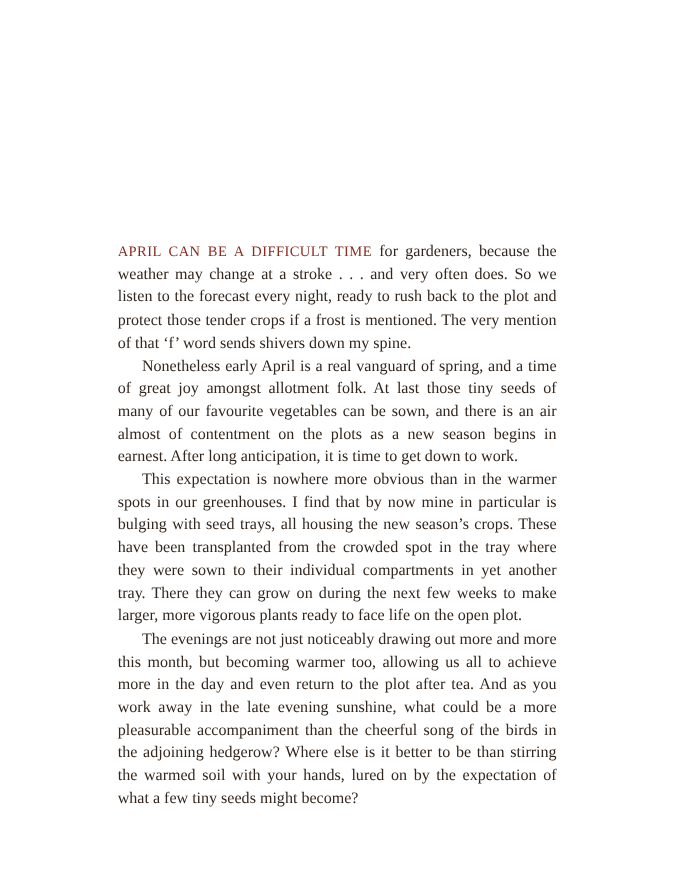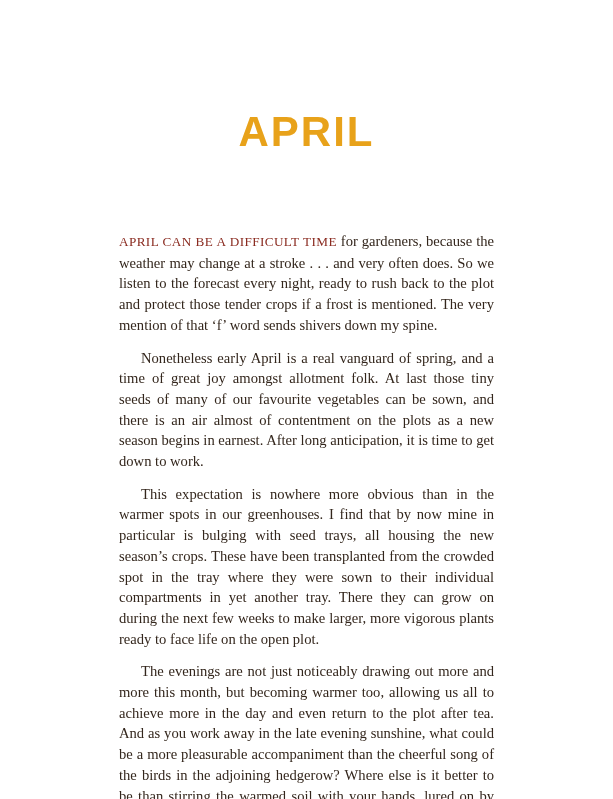--- a/index.html
+++ b/index.html
@@ -32,34 +32,33 @@
   }
   .body-text{
     position:absolute;
     top:219px; left:107px;
     width:399px;
     color:var(--body-color);
     font-size:14.6px;
     line-height:20.7px;
     text-align:justify;
   }
-  .body-text p{ margin:12px; }
+  .body-text p{ margin:0; }
   .body-text p.indent{ text-indent:22px;font-family:Liberation Serif, serif; }
   .lead-in{
     color:var(--lead-color);
     font-size:13.2px;
     letter-spacing:0.4px;
   }
 </style>
 </head>
 <body>
 
 <div class="page">
 
-  <h1 class="chapter-title">APRIL</h1>
 
   <div class="body-text">
 
     <p><span class="lead-in">APRIL CAN BE A DIFFICULT TIME</span><span> for gardeners, because the weather may change at a stroke . . . and very often does. So we listen to the forecast every night, ready to rush back to the plot and protect those tender crops if a frost is mentioned. The very mention of that ‘f’ word sends shivers down my spine.</span></p>
 
     <p class="indent">Nonetheless early April is a real vanguard of spring, and a time of great joy amongst allotment folk. At last those tiny seeds of many of our favourite vegetables can be sown, and there is an air almost of contentment on the plots as a new season begins in earnest. After long anticipation, it is time to get down to work.</p>
 
     <p class="indent">This expectation is nowhere more obvious than in the warmer spots in our greenhouses. I find that by now mine in particular is bulging with seed trays, all housing the new season’s crops. These have been transplanted from the crowded spot in the tray where they were sown to their individual compartments in yet another tray. There they can grow on during the next few weeks to make larger, more vigorous plants ready to face life on the open plot.</p>
 
     <p class="indent">The evenings are not just noticeably drawing out more and more this month, but becoming warmer too, allowing us all to achieve more in the day and even return to the plot after tea. And as you work away in the late evening sunshine, what could be a more pleasurable accompaniment than the cheerful song of the birds in the adjoining hedgerow? Where else is it better to be than stirring the warmed soil with your hands, lured on by the expectation of what a few tiny seeds might become?</p>

